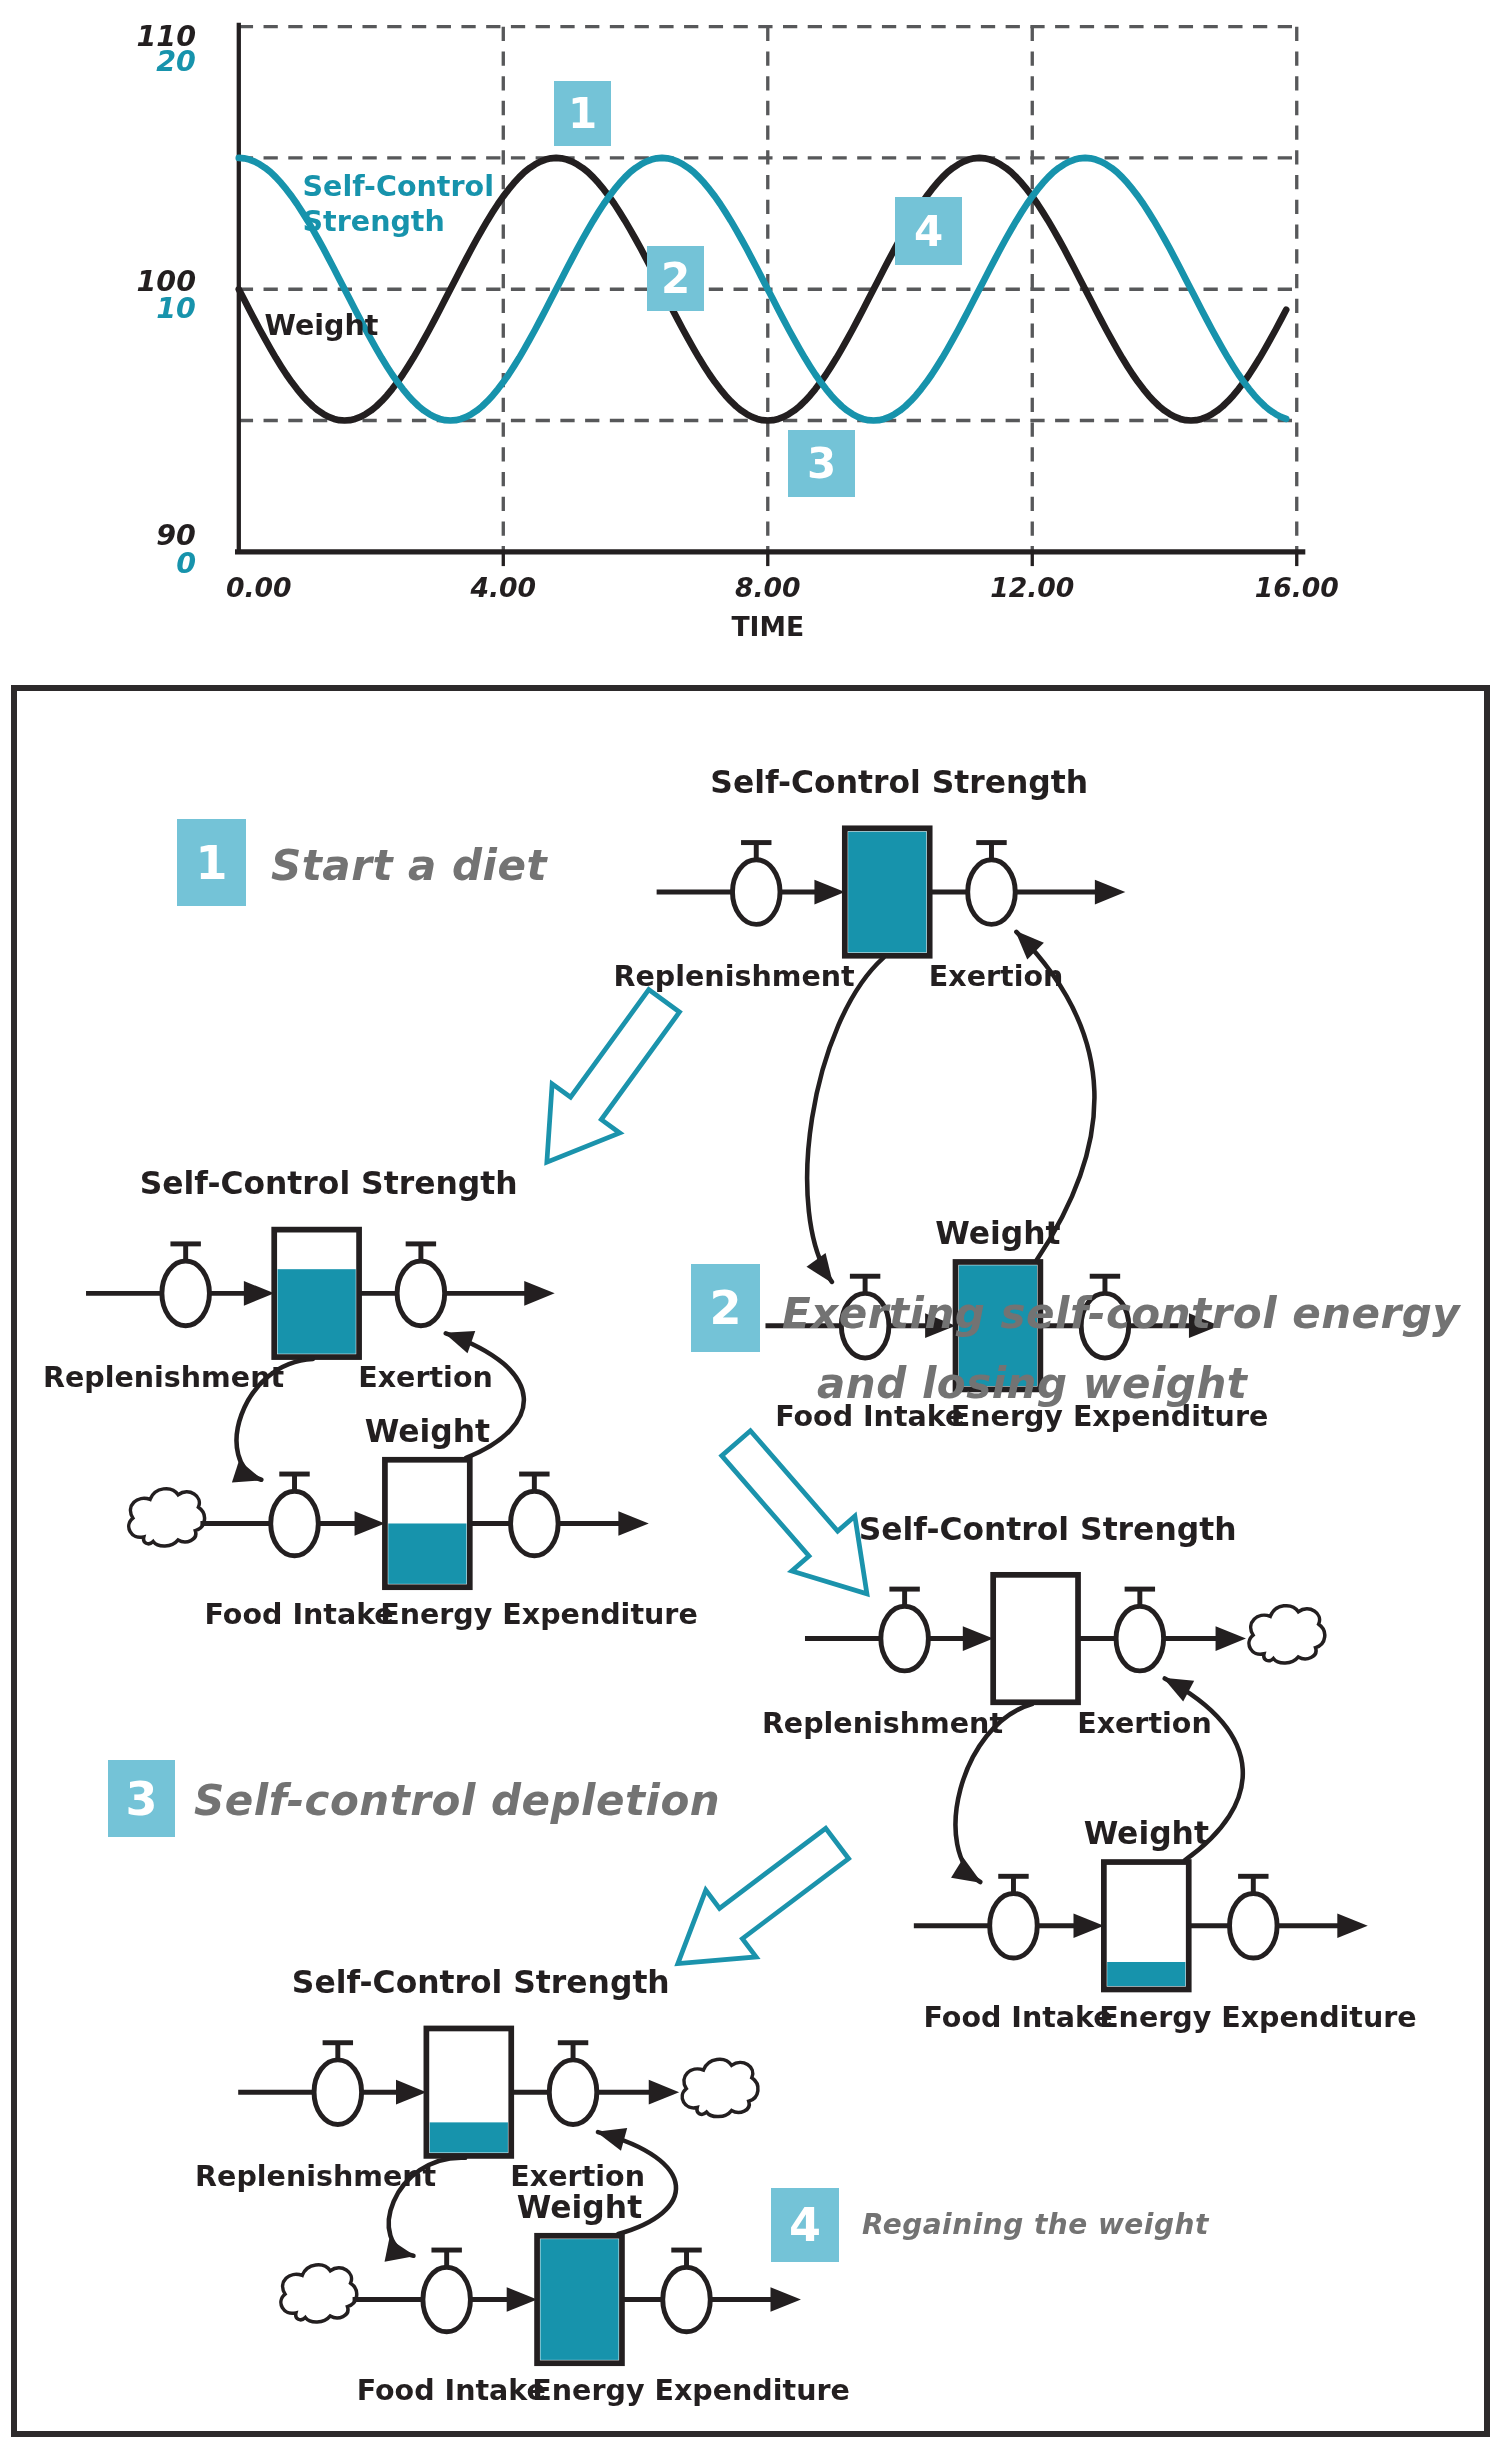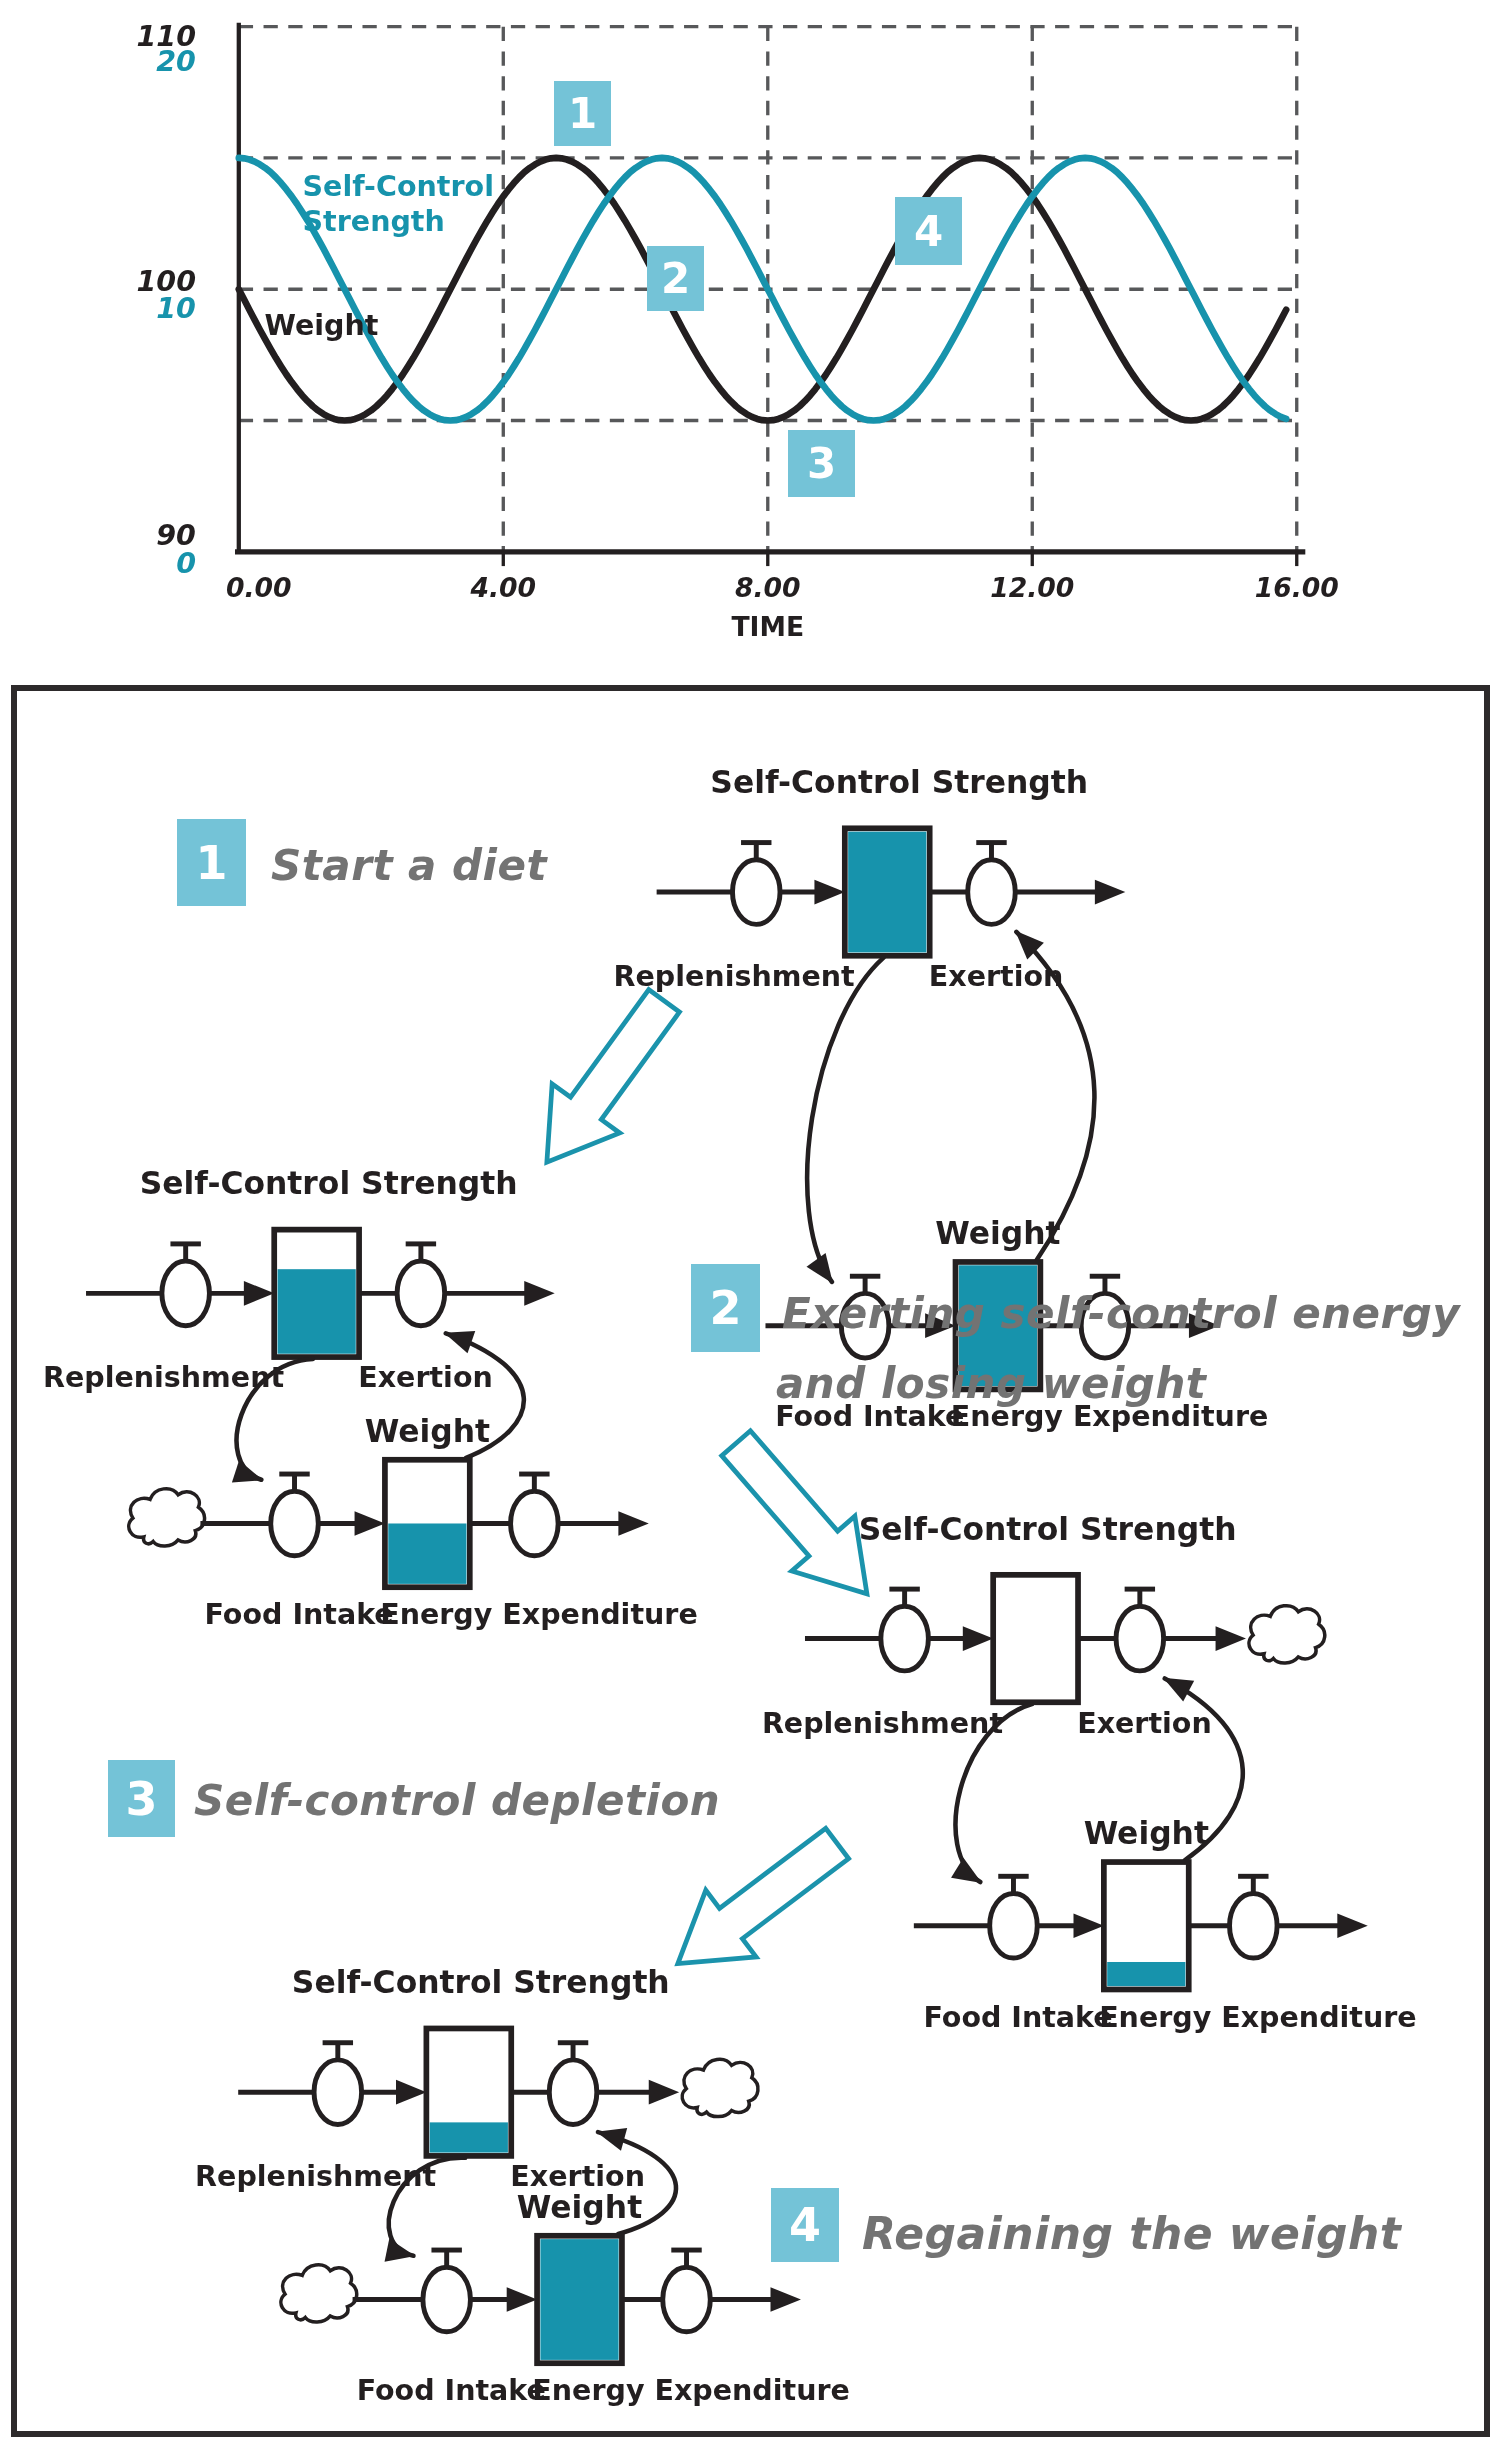--- a/index.html
+++ b/index.html
@@ -17,23 +17,23 @@
   .sec-box{position:absolute;background:#74c3d7;color:#fff;font-weight:800;
            display:flex;align-items:center;justify-content:center;font-size:46px;}
   #s1-box{left:177px;top:819px;width:69px;height:87px;}
   #s2-box{left:691px;top:1264px;width:69px;height:88px;}
   #s3-box{left:108px;top:1760px;width:67px;height:77px;}
   #s4-box{left:771px;top:2188px;width:68px;height:74px;}
   .sec-title{position:absolute;color:#737373;font-style:italic;font-weight:600;
              font-size:42px;white-space:nowrap;letter-spacing:0.5px;}
   #s1-t{left:271px;top:841px;}
   #s2-t1{left:782px;top:1289px;}
-  #s2-t2{left:776px;top:1359px;}
+  #s2-t2{left:817px;top:1359px;}
   #s3-t{left:194px;top:1776px;}
-  #s4-t{left:862px;top:2208px;font-size:44px;}
+  #s4-t{left:862px;top:2208px;font-size:28px;}
   .hollow-arrow{position:absolute;width:247px;height:247px;pointer-events:none;}
   #arr1{left:482px;top:958px;}
   #arr2{left:678px;top:1395px;}
   #arr3{left:634px;top:1780px;}
 </style>
 </head>
 <body>
 
 <div id="panel"></div>
 

